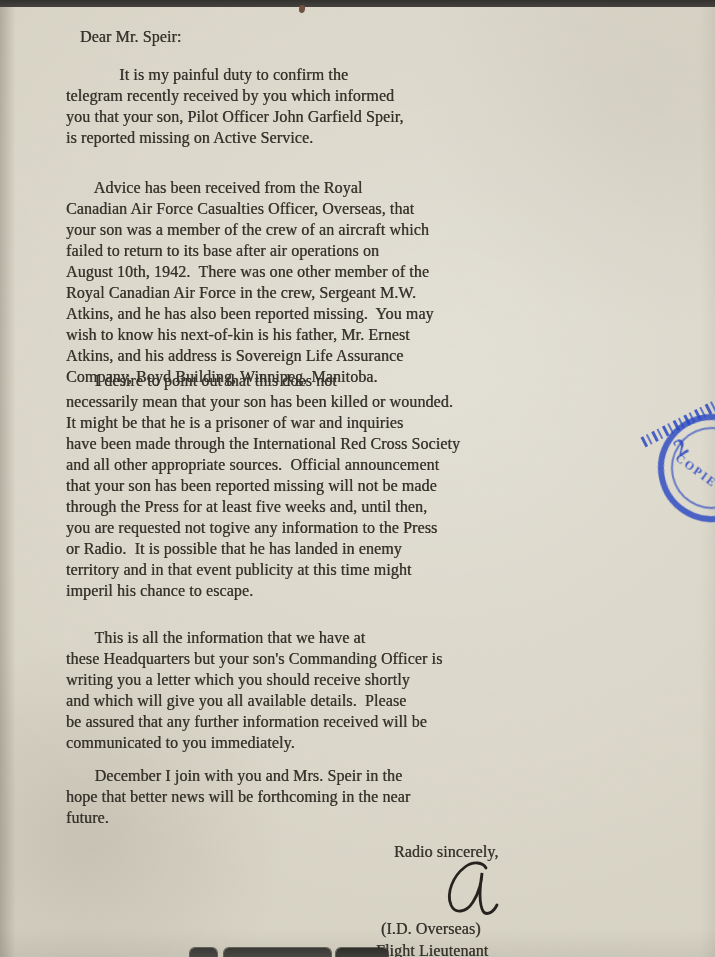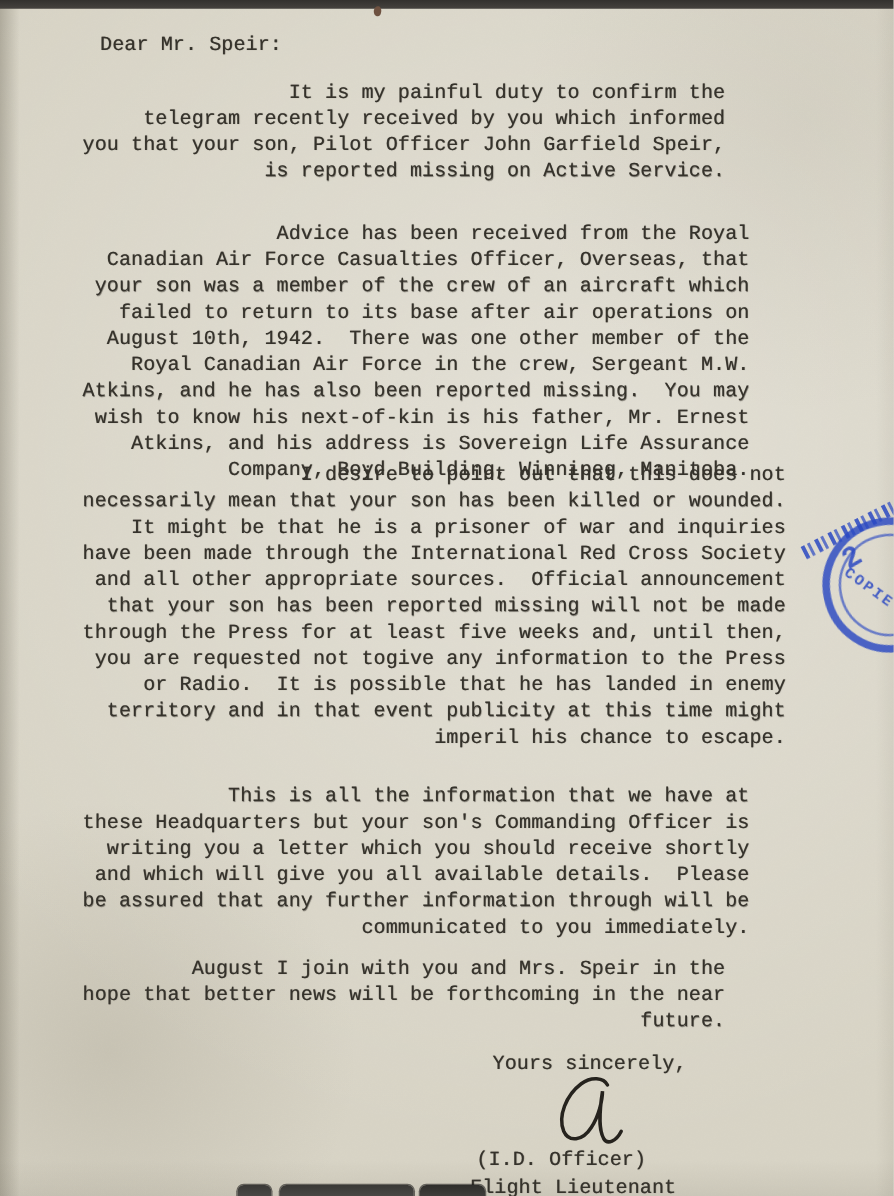--- a/index.html
+++ b/index.html
@@ -11,35 +11,36 @@
   .paper{
     position:absolute;inset:0;overflow:hidden;
     background-color:#d8d4c6;
     background-image:
       radial-gradient(130% 95% at 62% 38%, rgba(255,255,255,0.28), rgba(255,255,255,0) 62%),
       radial-gradient(40% 30% at 12% 88%, rgba(125,118,100,0.18), rgba(0,0,0,0) 70%),
       radial-gradient(45% 35% at 90% 10%, rgba(125,118,100,0.10), rgba(0,0,0,0) 70%),
       linear-gradient(90deg, rgba(110,105,90,0.38), rgba(110,105,90,0) 2.2%),
       linear-gradient(270deg, rgba(110,105,90,0.10), rgba(0,0,0,0) 2%),
       linear-gradient(0deg, rgba(110,105,90,0.12), rgba(0,0,0,0) 3%);
+    font-family: Liberation Serif, serif;
   }
   .topbar{
     position:absolute;left:0;top:0;width:715px;height:7px;
     background:linear-gradient(180deg,#33312e,#45423e);
   }
   .scan-dot{
     position:absolute;left:299px;top:5px;width:6px;height:8px;
     background:#6e5140;border-radius:50% 50% 45% 55%;transform:rotate(10deg);
   }
   .ink{
     color:#35322b;
     font-size:16px;line-height:21px;letter-spacing:0.1px;
     text-shadow:0.4px 0.3px 0.6px rgba(48,44,36,0.55), -0.2px 0 0.4px rgba(48,44,36,0.25);
   }
-  .para{position:absolute;left:66px;white-space:pre;text-align:right;}
+  .para{position:absolute;left:66px;white-space:pre;}
   .salutation{position:absolute;left:80px;top:26px;white-space:pre;}
   .closing{position:absolute;left:394px;top:841px;white-space:pre;}
   .sig-name{position:absolute;left:381px;top:918px;white-space:pre;}
   .sig-title{position:absolute;left:376px;top:940px;white-space:pre;}
   .signature{position:absolute;left:426px;top:860px;width:80px;height:66px;}
 
   
   .stamp-circle{
     position:absolute;left:658px;top:414px;width:96px;height:96px;
     border:6px solid rgba(42,72,195,0.82);border-radius:50%;
@@ -113,34 +114,34 @@
 that your son has been reported missing will not be made
 through the Press for at least five weeks and, until then,
 you are requested not togive any information to the Press
 or Radio.  It is possible that he has landed in enemy
 territory and in that event publicity at this time might
 imperil his chance to escape.</div>
   <div class="ink para" style="top:627px">       This is all the information that we have at
 these Headquarters but your son's Commanding Officer is
 writing you a letter which you should receive shortly
 and which will give you all available details.  Please
-be assured that any further information through will be
+be assured that any further information received will be
 communicated to you immediately.</div>
-  <div class="ink para" style="top:765px">       August I join with you and Mrs. Speir in the
+  <div class="ink para" style="top:765px">       December I join with you and Mrs. Speir in the
 hope that better news will be forthcoming in the near
 future.</div>
 
-  <div class="ink closing">Yours sincerely,</div>
+  <div class="ink closing">Radio sincerely,</div>
 
   <svg class="signature" viewBox="0 0 80 66">
     <path d="M 60 8 C 57 2, 47 1, 39 7 C 27 16, 20 33, 25 45 C 29 54, 40 53, 47 42
              C 53 33, 56 20, 56 13 C 54 26, 52 42, 57 51 C 60 56, 67 53, 71 45" fill="none" stroke="#26231e" stroke-width="2.8" stroke-linecap="round"></path>
   </svg>
 
-  <div class="ink sig-name">(I.D. Officer)</div>
+  <div class="ink sig-name">(I.D. Overseas)</div>
   <div class="ink sig-title">Flight Lieutenant</div>
 
   <div class="stamp-diagonal"></div>
   <div class="stamp-circle">
     <div class="inner-ring"></div>
     <span class="stamp-number">2</span>
     <span class="stamp-arc">COPIE</span>
   </div>
 
   <div class="frag frag-1"></div>

